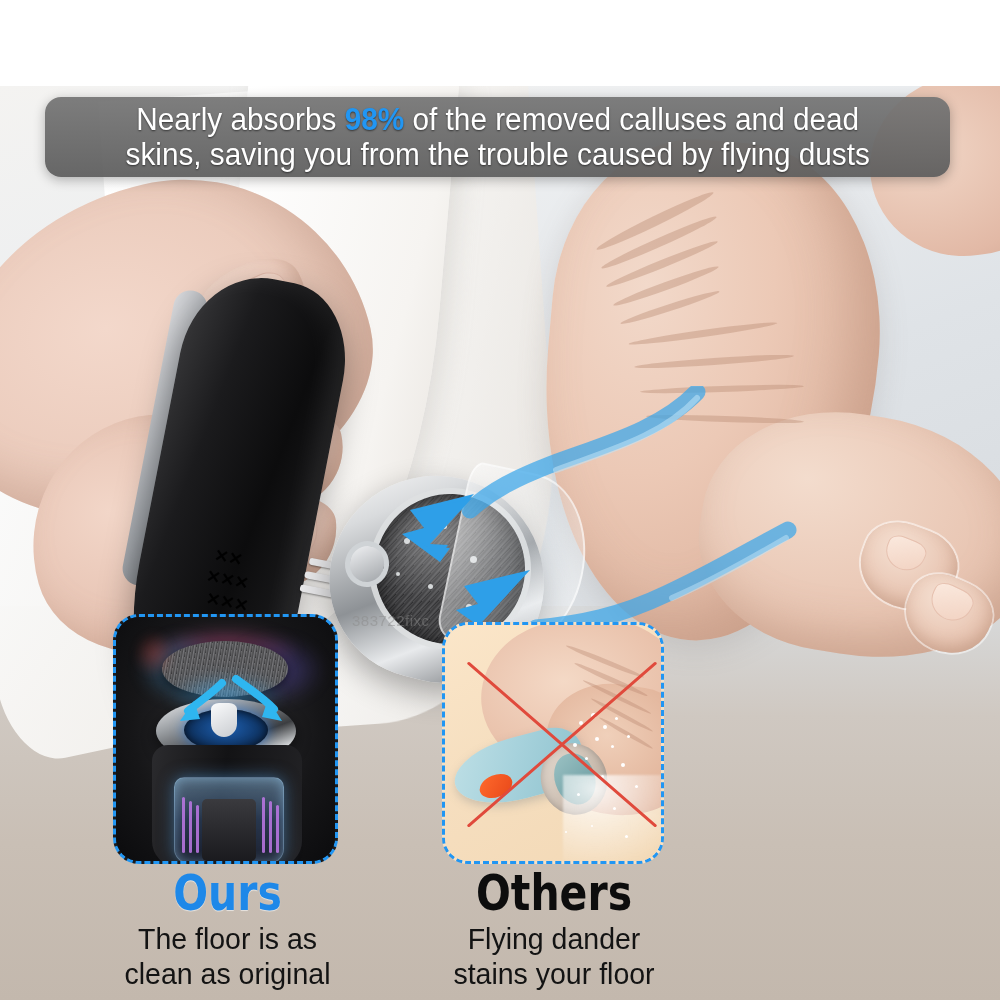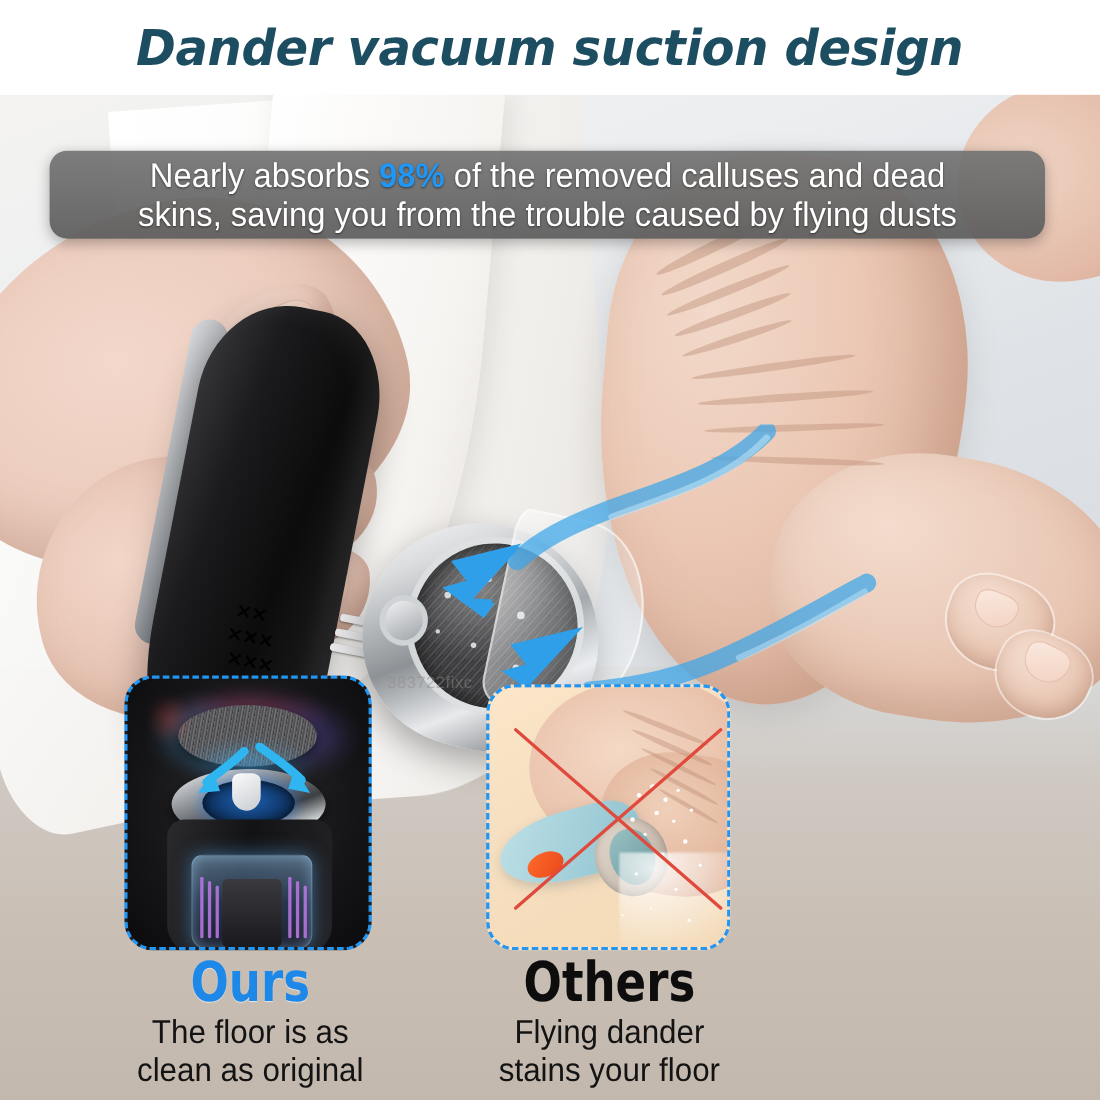--- a/index.html
+++ b/index.html
@@ -199,21 +199,20 @@
   }
 
   
   .banner {
     position:absolute; left:45px; top:97px; width:905px; height:80px;
     background:linear-gradient(180deg,rgba(116,116,116,0.93),rgba(92,92,92,0.93));
     border-radius:16px;
     display:flex; align-items:center; justify-content:center;
     box-shadow:0 3px 12px rgba(0,0,0,0.28);
     z-index:45;
-    margin-top:40px;
   }
   .banner-text {
     color:#ffffff; font-size:31px; line-height:35px; text-align:center;
     font-family:"Liberation Sans",sans-serif;
     text-shadow:0 1px 2px rgba(0,0,0,.55);
     transform:scaleX(0.96); white-space:nowrap;
   }
   .pct { color:#2196f3; font-weight:bold; }
 
   
@@ -440,23 +439,20 @@
 
     <svg class="flow" style="left:470px;top:430px;width:330px;height:150px;" viewBox="0 0 330 150">
       <path d="M318,14 C280,34 240,58 196,78 C150,100 110,108 66,112" fill="none" stroke="#3aa6ea" stroke-width="17" stroke-linecap="round" opacity="0.72"></path>
       <path d="M316,22 C282,42 244,64 202,82" fill="none" stroke="#bfe4f8" stroke-width="6" stroke-linecap="round" opacity="0.5"></path>
     </svg>
     <svg class="arrow-blue" style="left:448px;top:480px;width:90px;height:80px;" viewBox="0 0 90 80">
       <polygon points="82,4 34,56 58,58 48,72 8,44 30,38 16,20" fill="#2e9fe8"></polygon>
     </svg>
   </div>
 
-  <div class="header-band">
-    <div class="header-title">Dander vacuum suction design</div>
-  </div>
 
   <div class="banner">
     <div class="banner-text">
       <span>Nearly absorbs </span><span class="pct">98%</span><span> of the removed calluses and dead</span><br>
       <span>skins, saving you from the trouble caused by flying dusts</span>
     </div>
   </div>
 
   <div class="watermark">383722fixc</div>
 

